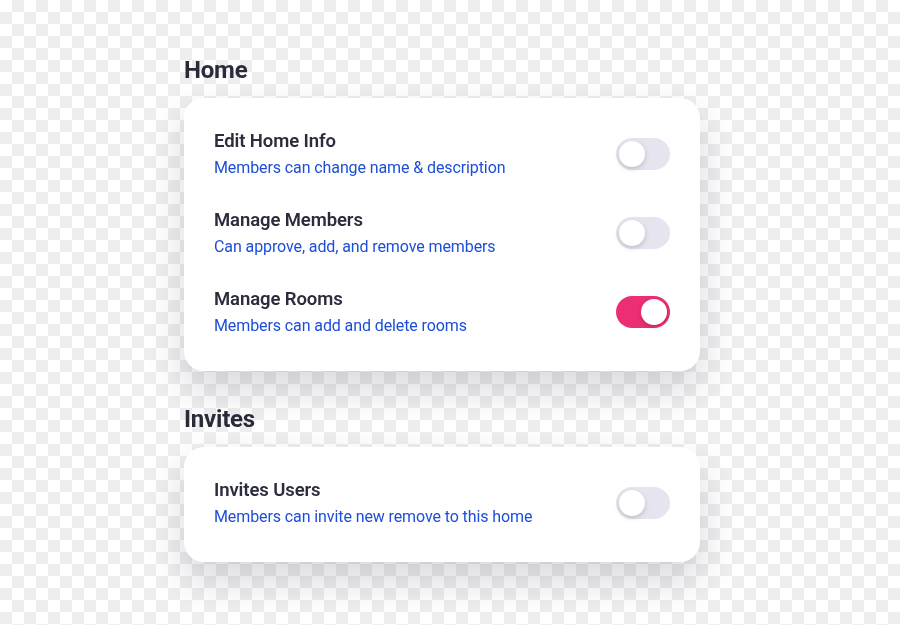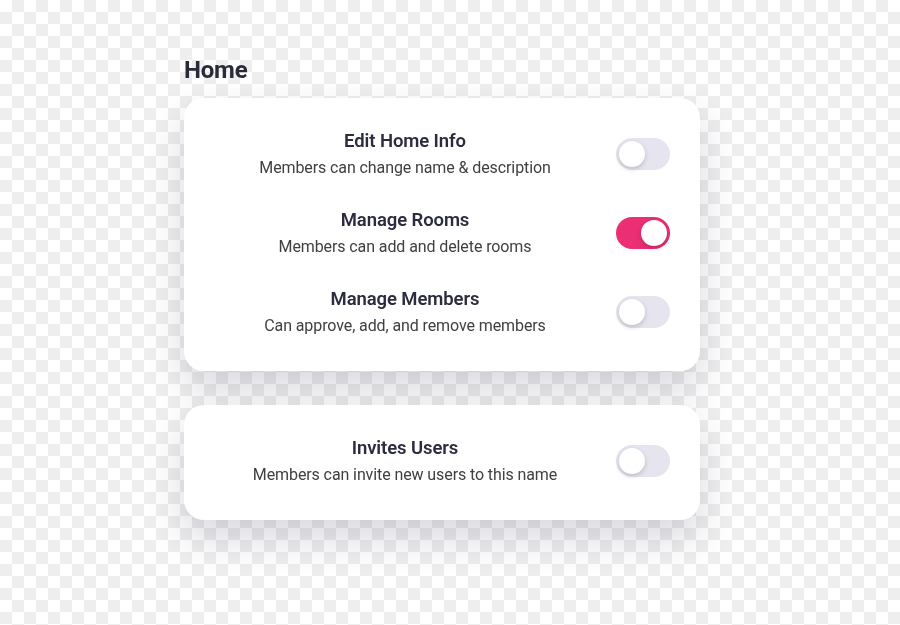--- a/index.html
+++ b/index.html
@@ -44,32 +44,31 @@
       align-items: center;
       justify-content: space-between;
       padding: 6px 0 10px 0;
     }
     .row + .row {
       padding-top: 22px;
     }
     .text-block {
       flex: 1;
       padding-right: 20px;
-      text-align: center;
     }
     .row-title {
       font-size: 18.5px;
       font-weight: 600;
       color: #2b2c3e;
       margin-bottom: 6px;
       letter-spacing: -0.1px;
     }
     .row-desc {
       font-size: 16px;
-      color: #404040;
+      color: #1d4ed8;
       letter-spacing: -0.1px;
     }
     .toggle {
       position: relative;
       width: 54px;
       height: 32px;
       border-radius: 16px;
       cursor: pointer;
       flex-shrink: 0;
     }
@@ -108,46 +107,47 @@
         <div class="row-title">Edit Home Info</div>
         <div class="row-desc">Members can change name &amp; description</div>
       </div>
       <div class="toggle toggle-off">
         <div class="knob"></div>
       </div>
     </div>
 
     <div class="row">
       <div class="text-block">
+        <div class="row-title">Manage Members</div>
+        <div class="row-desc">Can approve, add, and remove members</div>
+      </div>
+      <div class="toggle toggle-off">
+        <div class="knob"></div>
+      </div>
+    </div>
+
+    <div class="row">
+      <div class="text-block">
         <div class="row-title">Manage Rooms</div>
         <div class="row-desc">Members can add and delete rooms</div>
       </div>
       <div class="toggle toggle-on">
         <div class="knob"></div>
       </div>
     </div>
 
-    <div class="row">
-      <div class="text-block">
-        <div class="row-title">Manage Members</div>
-        <div class="row-desc">Can approve, add, and remove members</div>
-      </div>
-      <div class="toggle toggle-off">
-        <div class="knob"></div>
-      </div>
-    </div>
-
   </div>
 
+  <div class="section-title">Invites</div>
   <div class="card">
 
     <div class="row">
       <div class="text-block">
         <div class="row-title">Invites Users</div>
-        <div class="row-desc">Members can invite new users to this name</div>
+        <div class="row-desc">Members can invite new remove to this home</div>
       </div>
       <div class="toggle toggle-off">
         <div class="knob"></div>
       </div>
     </div>
 
   </div>
 
 </div>
 

